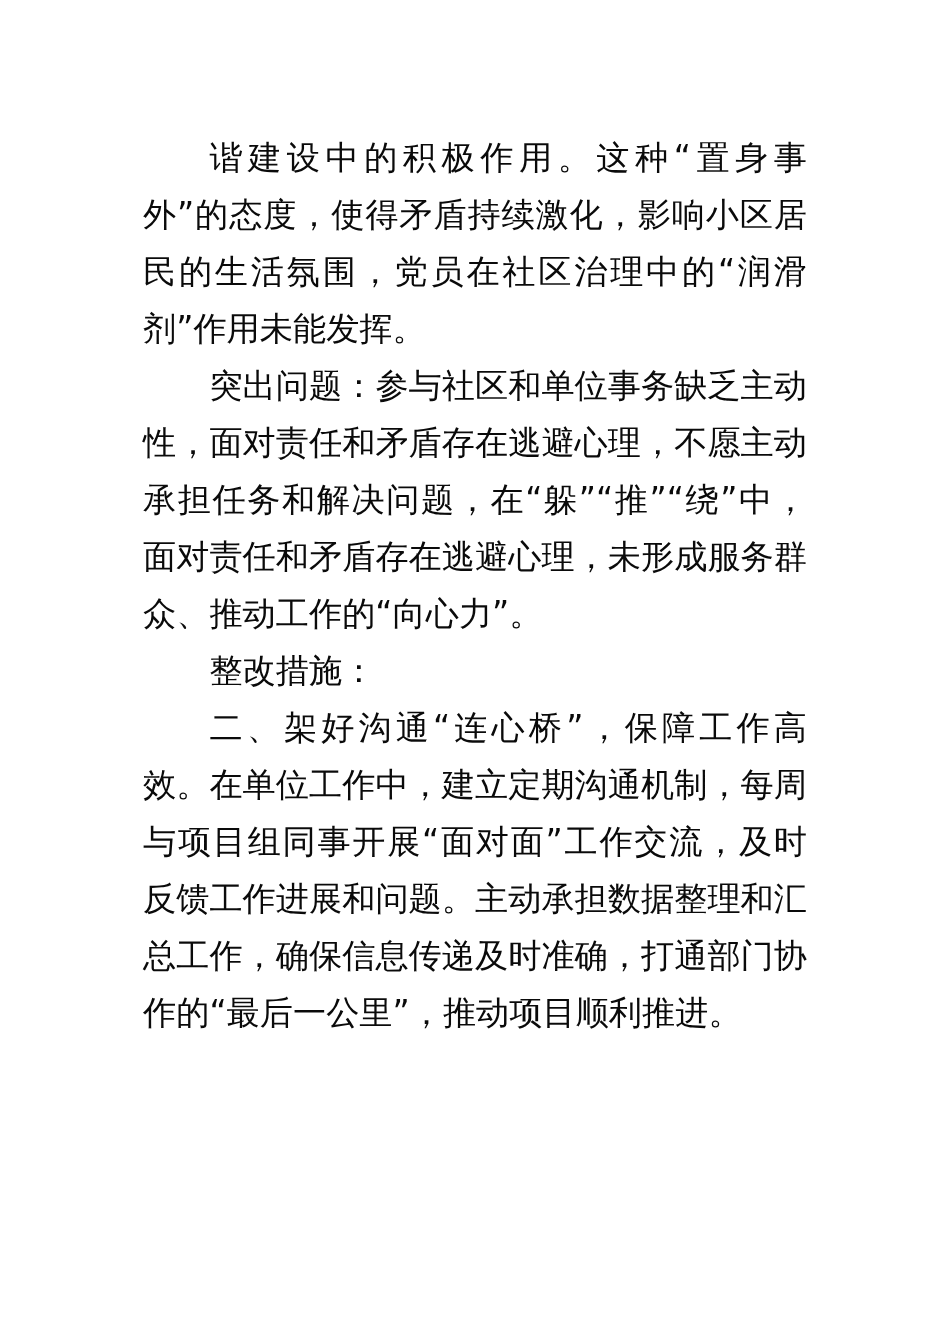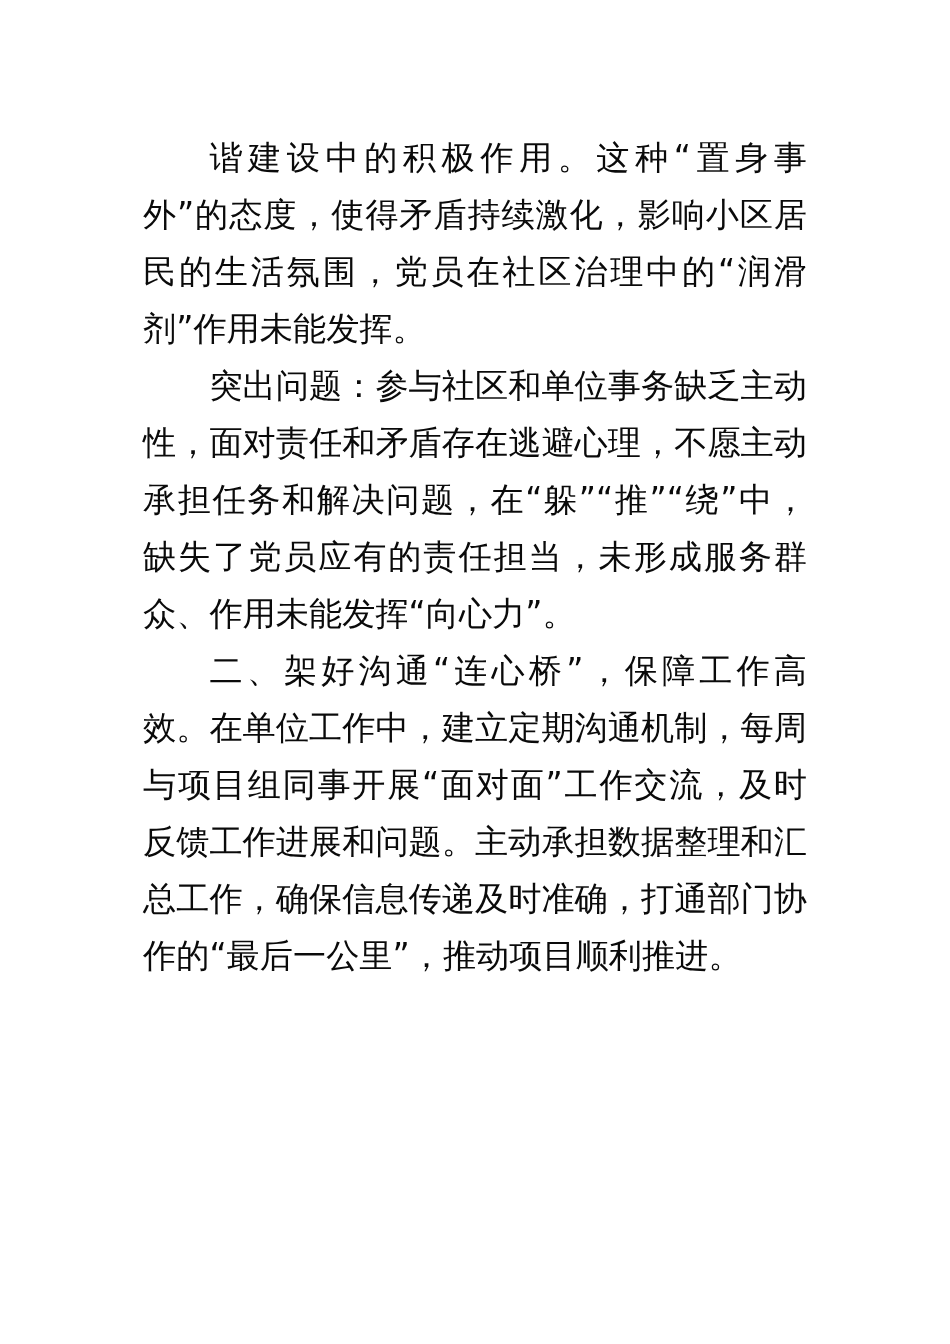--- a/index.html
+++ b/index.html
@@ -43,20 +43,21 @@
   }
 </style>
 </head>
 <body>
 
 <div id="page">
   <div id="doc-body">
 
     <p class="para">谐建设中的积极作用。这种“置身事外”的态度，使得矛盾持续激化，影响小区居民的生活氛围，党员在社区治理中的“润滑剂”作用未能发挥。</p>
 
-    <p class="para">突出问题：参与社区和单位事务缺乏主动性，面对责任和矛盾存在逃避心理，不愿主动承担任务和解决问题，在“躲”“推”“绕”中，缺失了党员应有的责任担当，未形成服务群众、作用未能发挥“向心力”。</p>
+    <p class="para">突出问题：参与社区和单位事务缺乏主动性，面对责任和矛盾存在逃避心理，不愿主动承担任务和解决问题，在“躲”“推”“绕”中，面对责任和矛盾存在逃避心理，未形成服务群众、推动工作的“向心力”。</p>
 
+    <p class="para">整改措施：</p>
 
 
     <p class="para">二、架好沟通“连心桥”，保障工作高效。在单位工作中，建立定期沟通机制，每周与项目组同事开展“面对面”工作交流，及时反馈工作进展和问题。主动承担数据整理和汇总工作，确保信息传递及时准确，打通部门协作的“最后一公里”，推动项目顺利推进。</p>
 
   </div>
 </div>
 
 </body></html>

